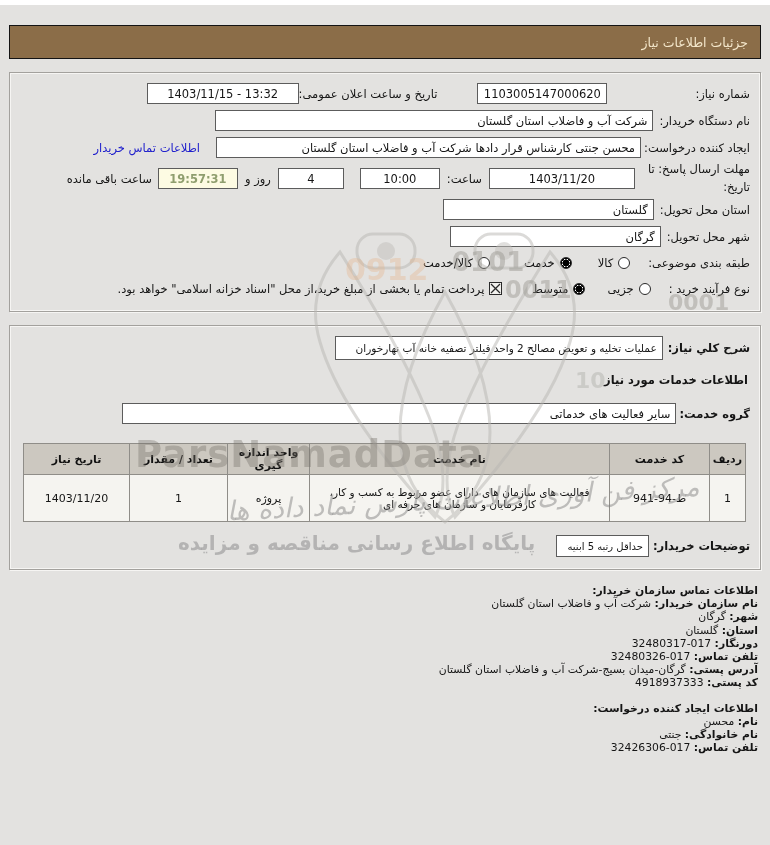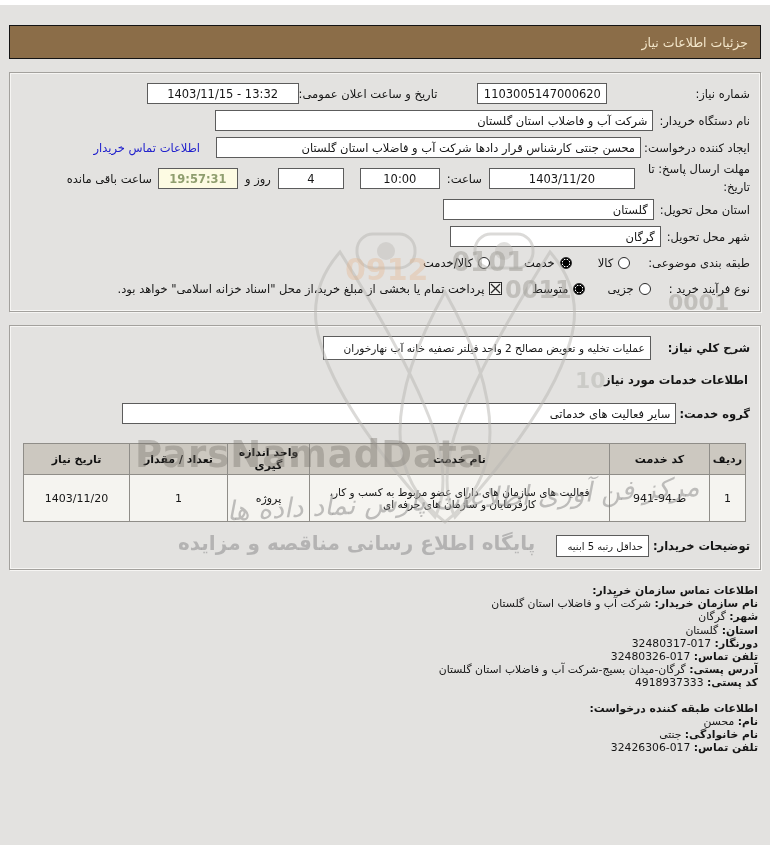--- a/index.html
+++ b/index.html
@@ -183,21 +183,21 @@
         <line x1="11" y1="2" x2="2" y2="11" stroke="#2a2a2a" stroke-width="1.2"></line>
       </svg>
       <span>پرداخت تمام یا بخشی از مبلغ خرید،از محل "اسناد خزانه اسلامی" خواهد بود.</span>
     </span>
   </div>
 </div>
 
 <div class="panel">
 
   <div class="frow" style="min-height:30px">
-    <span class="lbl-bold" style="margin-left:17px">شرح کلي نياز:</span>
+    <span class="lbl-bold" style="margin-left:5px">شرح کلي نياز:</span>
     <span class="tbox rt" style="width:328px;height:24px;font-size:10.5px">عملیات تخلیه و تعویض مصالح 2 واحد فیلتر تصفیه خانه آب نهارخوران</span>
   </div>
 
   <div class="heading">اطلاعات خدمات مورد نیاز</div>
 
   <div class="frow" style="margin-top:13px">
     <span class="lbl-bold" style="margin-left:3px">گروه خدمت:</span>
     <span class="tbox rt" style="width:554px">سایر فعالیت های خدماتی</span>
   </div>
 
@@ -240,21 +240,21 @@
 
 <div class="contact">
   <div class="b">اطلاعات تماس سازمان خریدار:</div>
   <div><span class="b">نام سازمان خریدار:</span> <span>شرکت آب و فاضلاب استان گلستان</span></div>
   <div><span class="b">شهر:</span> <span>گرگان</span></div>
   <div><span class="b">استان:</span> <span>گلستان</span></div>
   <div><span class="b">دورنگار:</span> <span class="ltrval">32480317-017</span></div>
   <div><span class="b">تلفن تماس:</span> <span class="ltrval">32480326-017</span></div>
   <div><span class="b">آدرس پستی:</span> <span>گرگان-میدان بسیج-شرکت آب و فاضلاب استان گلستان</span></div>
   <div><span class="b">کد پستی:</span> <span class="ltrval">4918937333</span></div>
-  <div class="b">اطلاعات طبقه کننده درخواست:</div>
+  <div class="b">اطلاعات ایجاد کننده درخواست:</div>
   <div><span class="b">نام:</span> <span>محسن</span></div>
   <div><span class="b">نام خانوادگی:</span> <span>جنتی</span></div>
   <div><span class="b">تلفن تماس:</span> <span class="ltrval">32426306-017</span></div>
 </div>
 
 <div class="wm">
   <svg style="left:245px;top:222px;opacity:.5" width="400" height="310" viewBox="0 0 400 310">
     <g fill="none" stroke="#b9b7b3" stroke-width="3">
       <path d="M95,30 q-35,40 -20,90 q20,70 115,175 q20,-40 -10,-110 q-25,-60 -85,-155 z"></path>
       <path d="M305,30 q35,40 20,90 q-20,70 -115,175 q-20,-40 10,-110 q25,-60 85,-155 z"></path>

